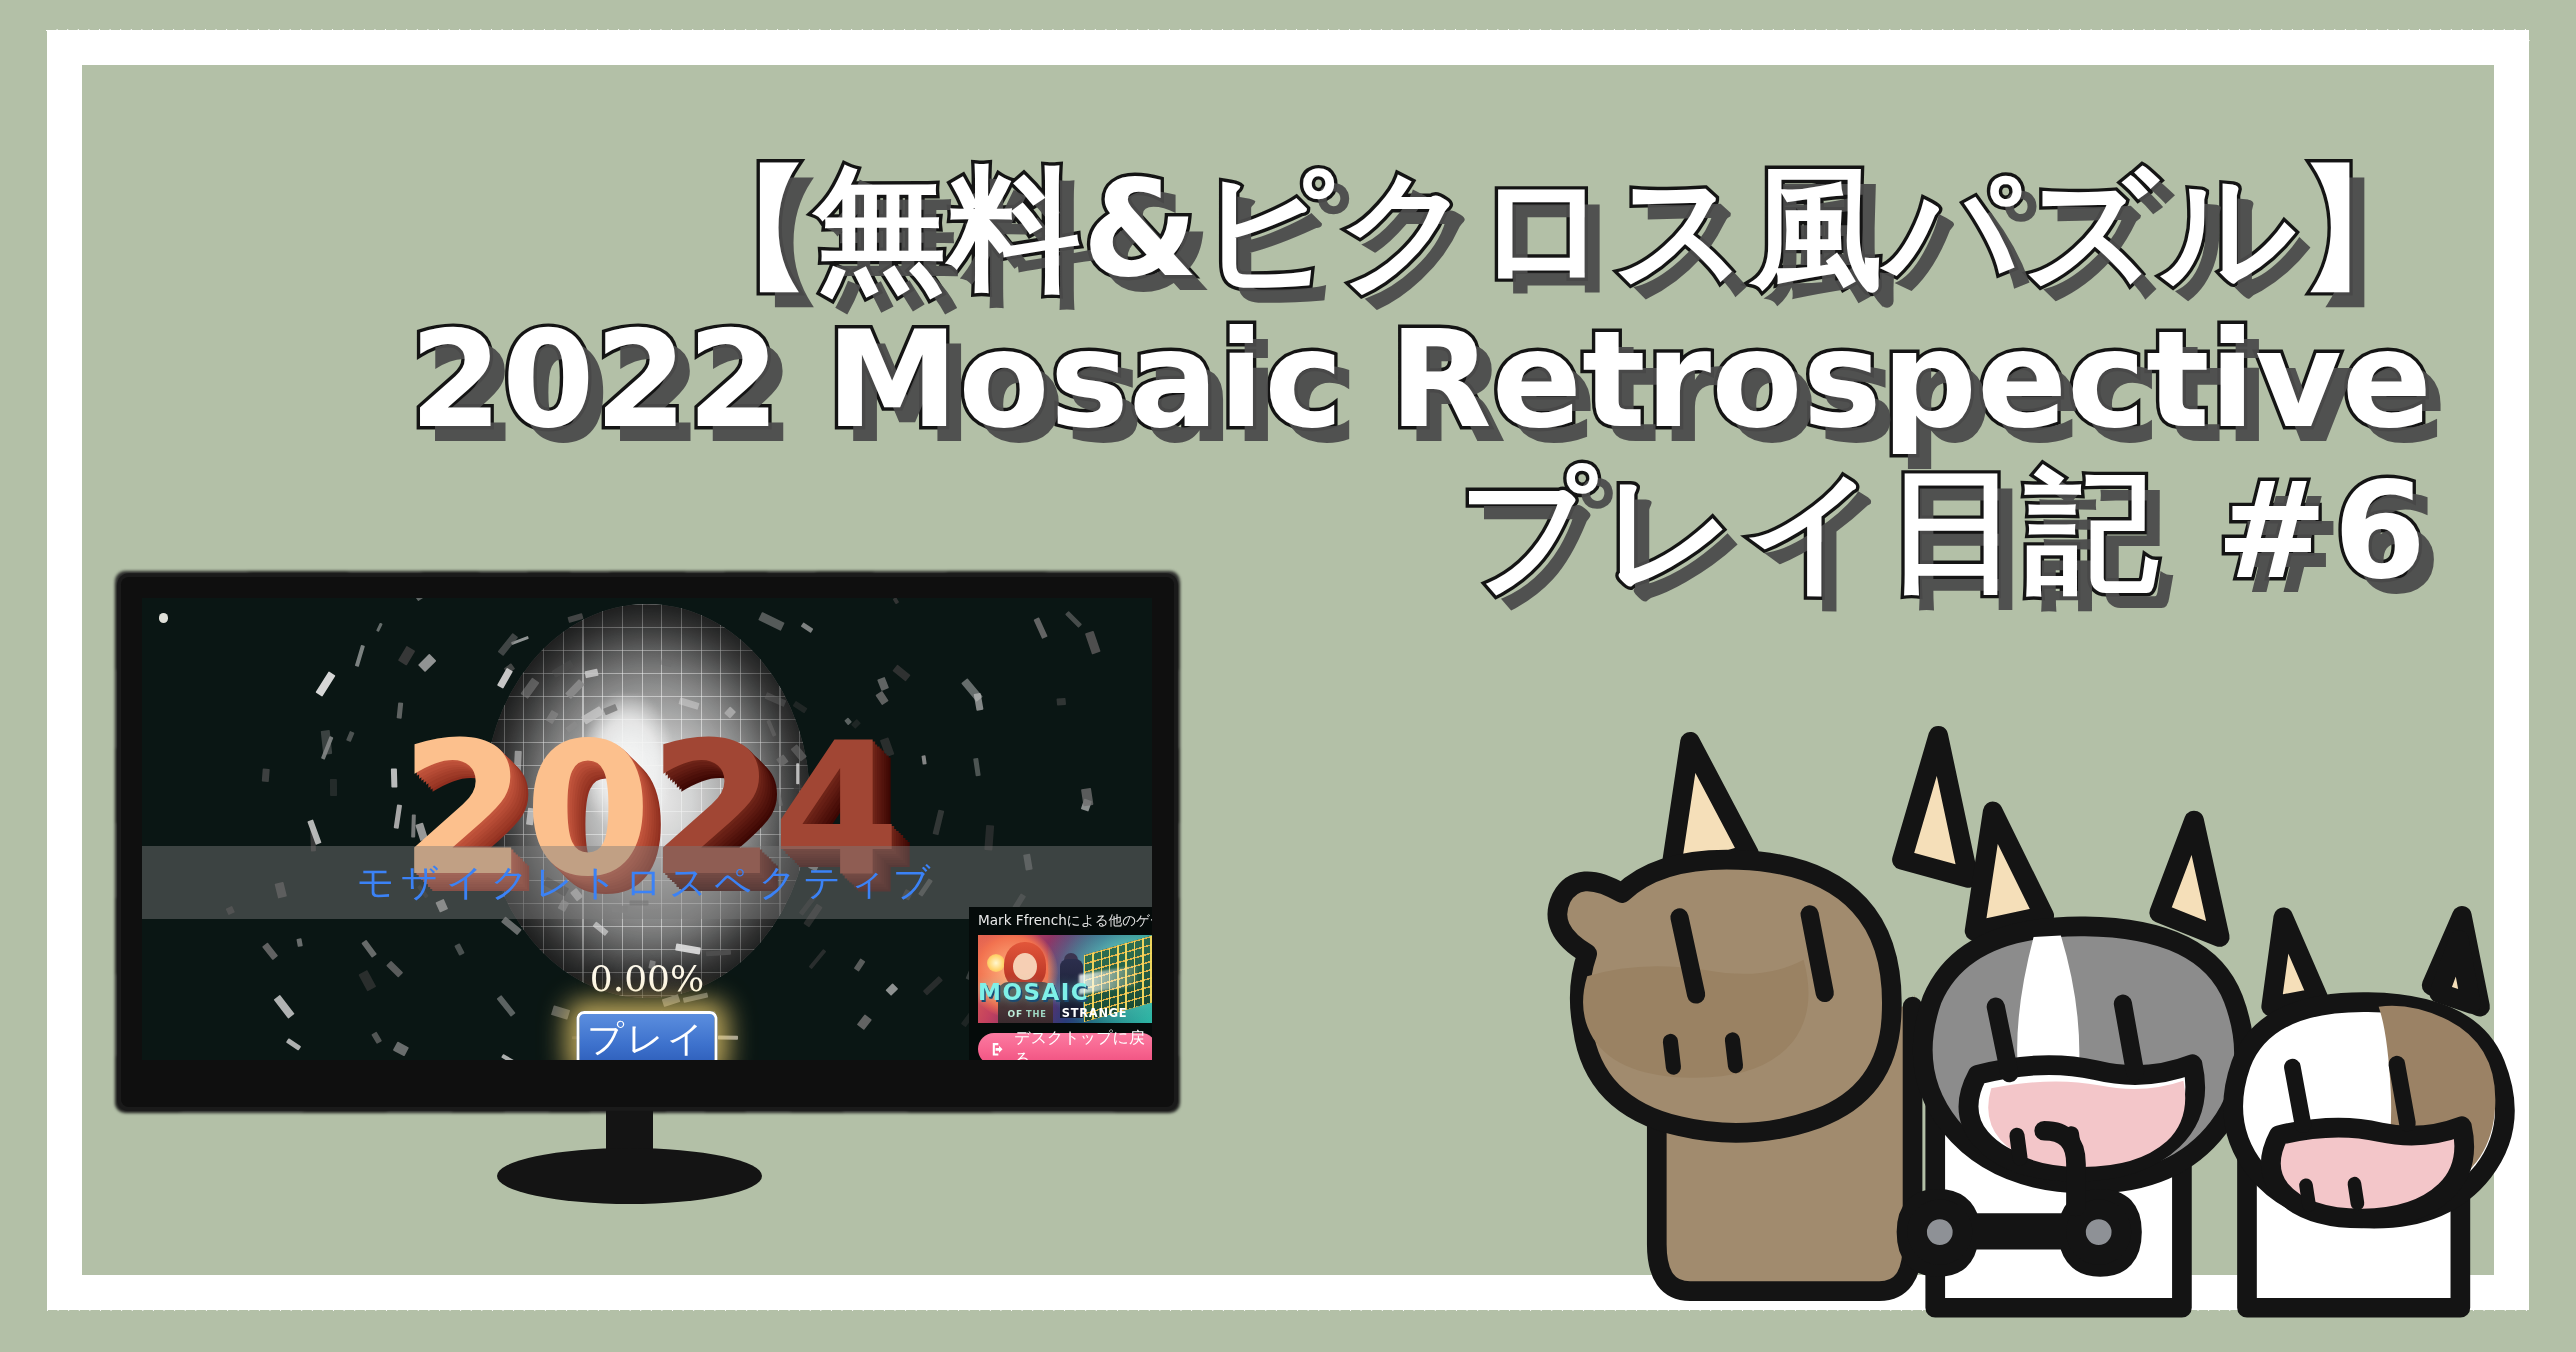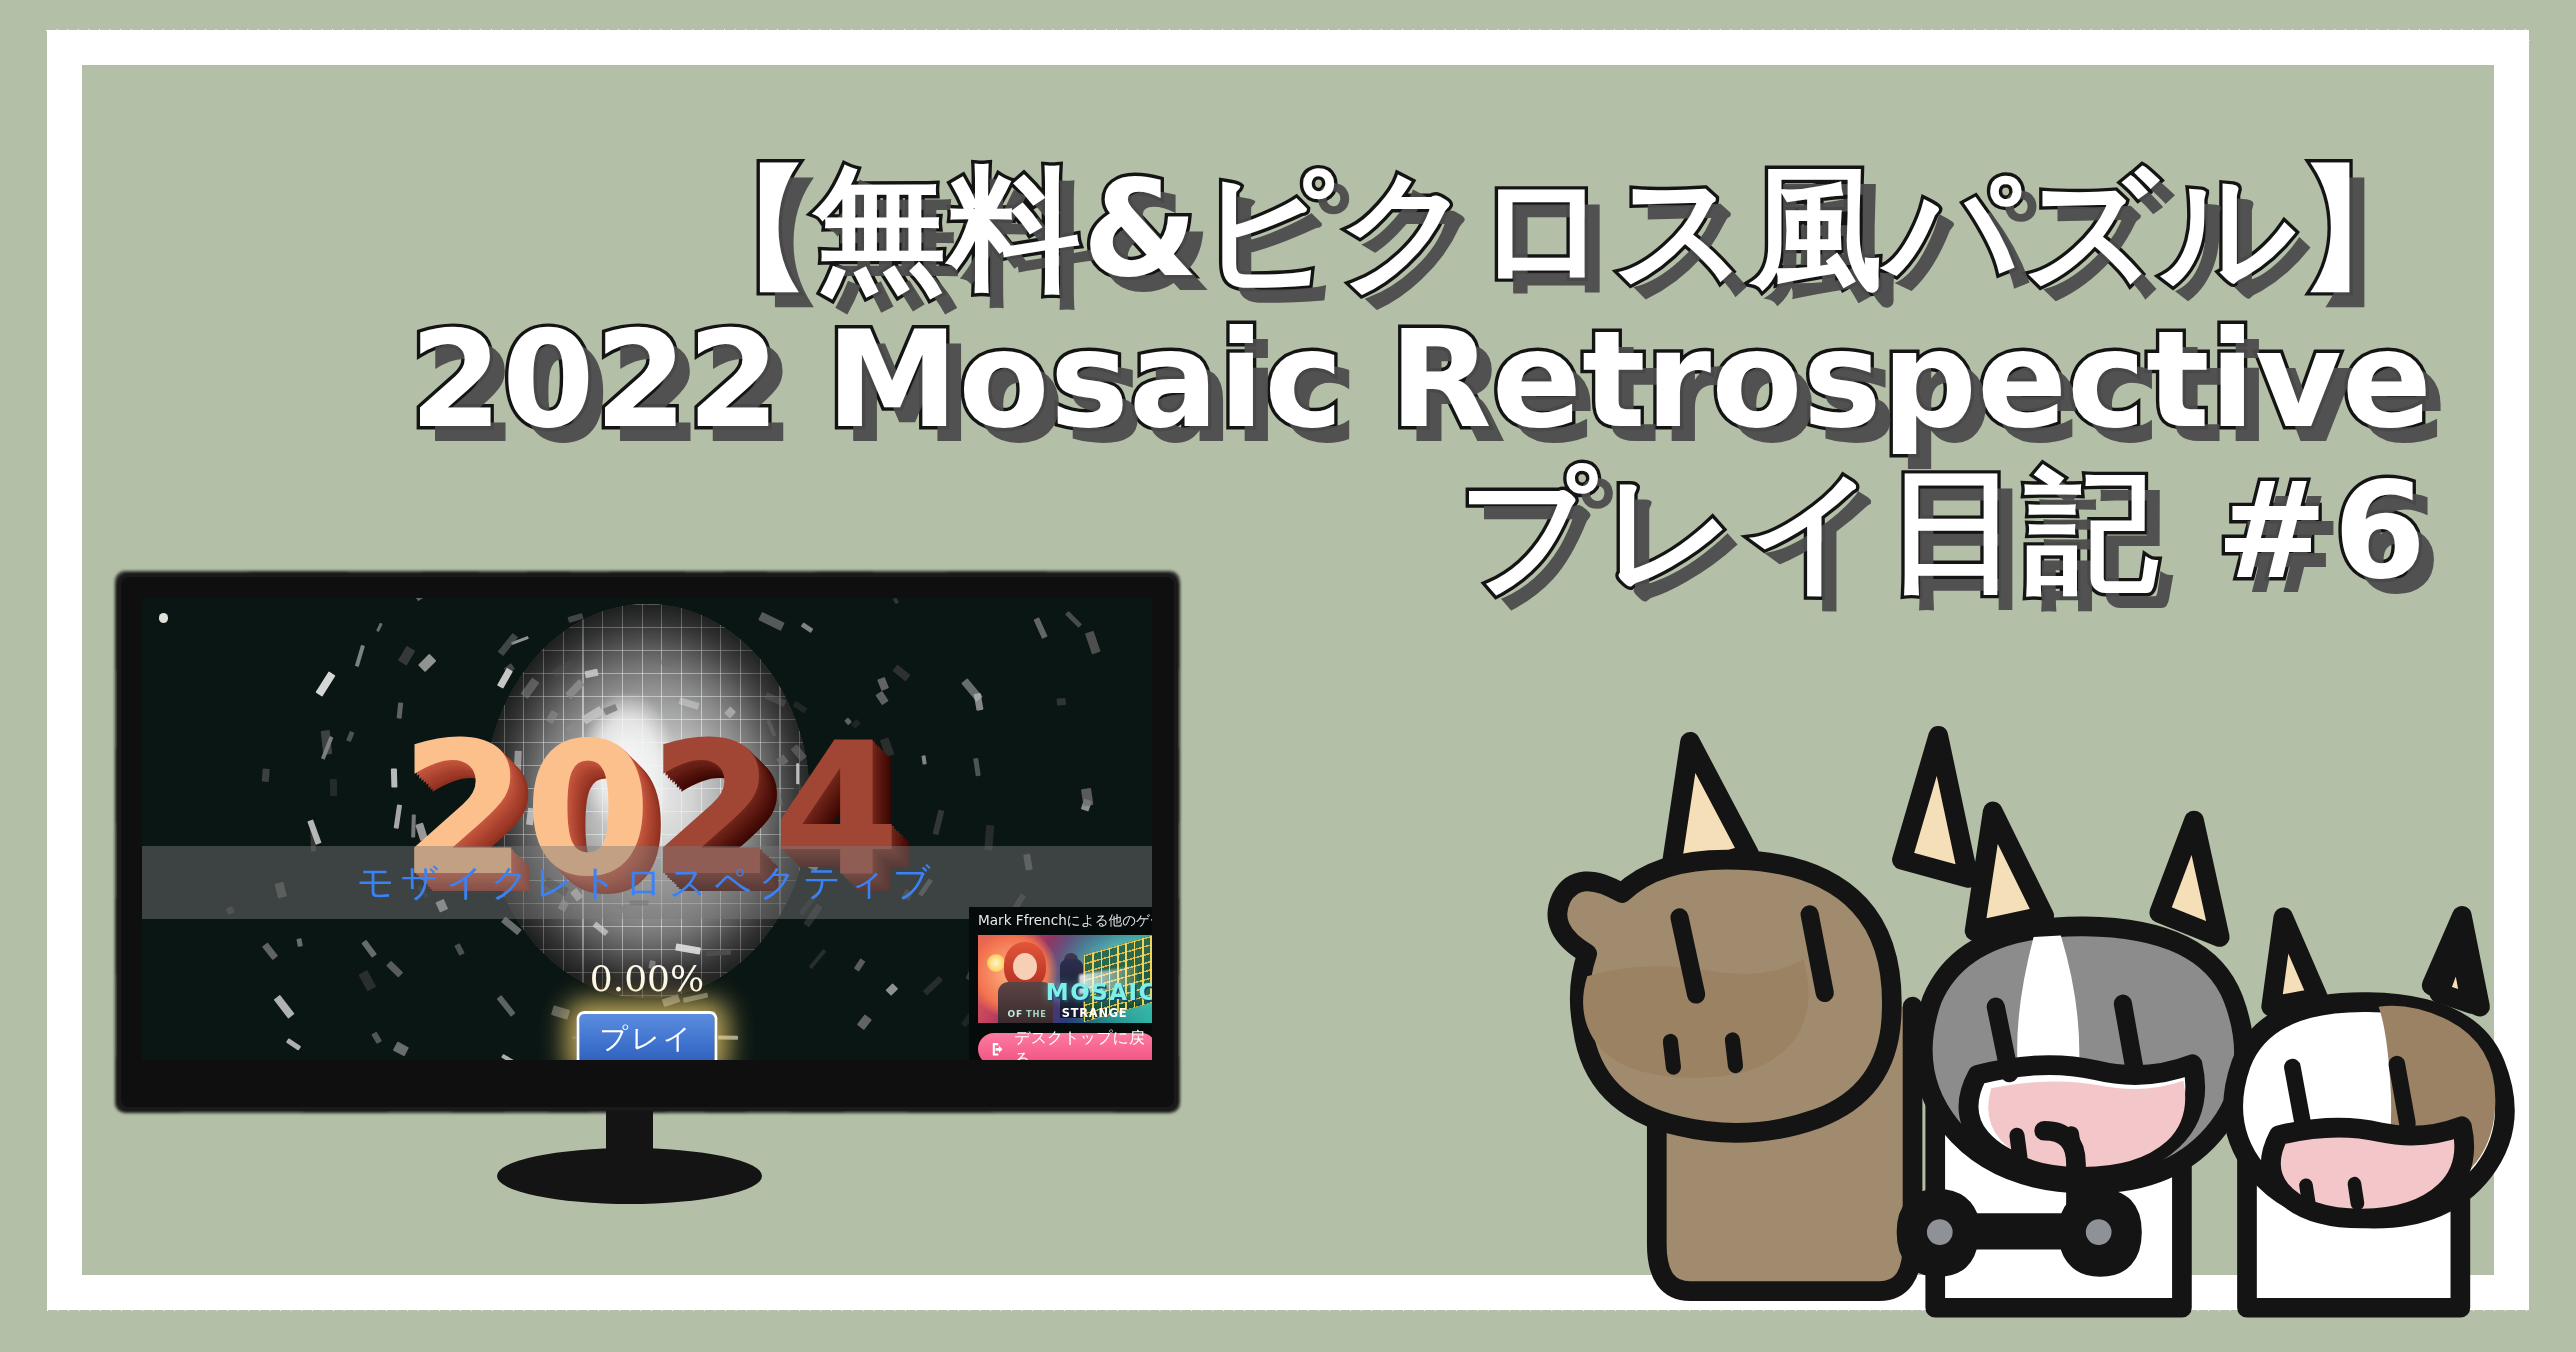--- a/index.html
+++ b/index.html
@@ -232,21 +232,21 @@
     transform: translateX(-50%);
     width: 135px;
     height: 50px;
     background: linear-gradient(#5b8ede 0%, #3e72cd 60%, #2e5fbb 100%);
     border: 3.8px solid #ffffff;
     border-radius: 7.6px;
     display: flex;
     align-items: center;
     justify-content: center;
     color: #ffffff;
-    font-size: 28px;
+    font-size: 36px;
     letter-spacing: 3px;
     box-shadow: 0 0 26px 10.6px rgba(247,213,112,.75);
     z-index: 30;
     font-family: "DejaVu Sans", "Liberation Sans", sans-serif;
   }
 
   
   .side-panel {
     position: absolute;
     right: -3px;
@@ -320,21 +320,21 @@
     background:#3b3550;
   }
   .gc-beam {
     position:absolute; left:101px; top:35px; width:58px; height:19.7px;
     background: linear-gradient(100deg, rgba(255,255,255,.85), rgba(255,240,170,.1));
     transform: skewY(-9deg);
     filter: blur(0.8px);
   }
   .gc-title {
     position:absolute; left:0; right:0; bottom:18px;
-    text-align:right;
+    text-align:left;
     color:#7ff0e8;
     font-size:23px;
     font-weight:700;
     letter-spacing:1.5px;
     text-shadow: 1.5px 1.5px 0 #1b4a72, 0 0 9px rgba(120,255,240,.5);
     font-family: "DejaVu Sans", "Liberation Sans", sans-serif;
   }
   .gc-sub {
     position:absolute; left:0; right:0; bottom:3px;
     text-align:center;

